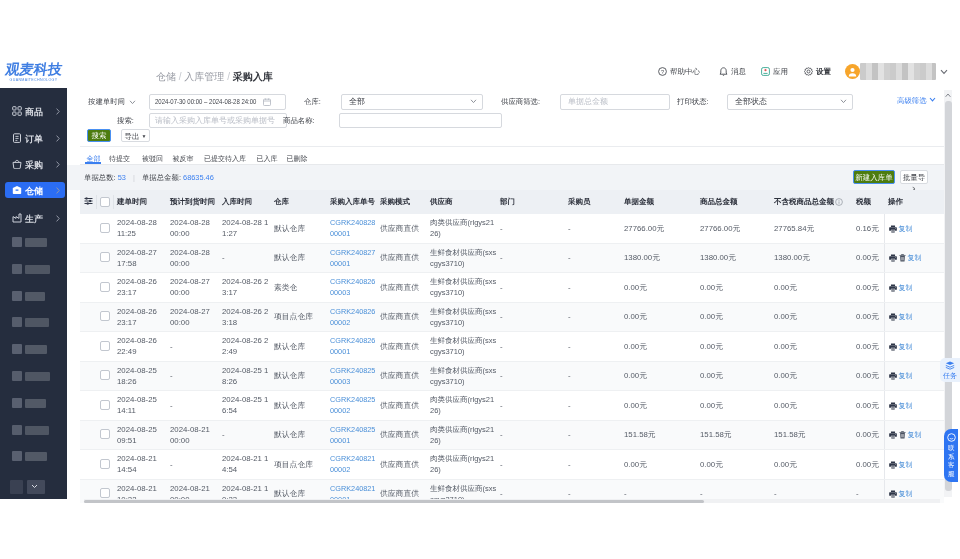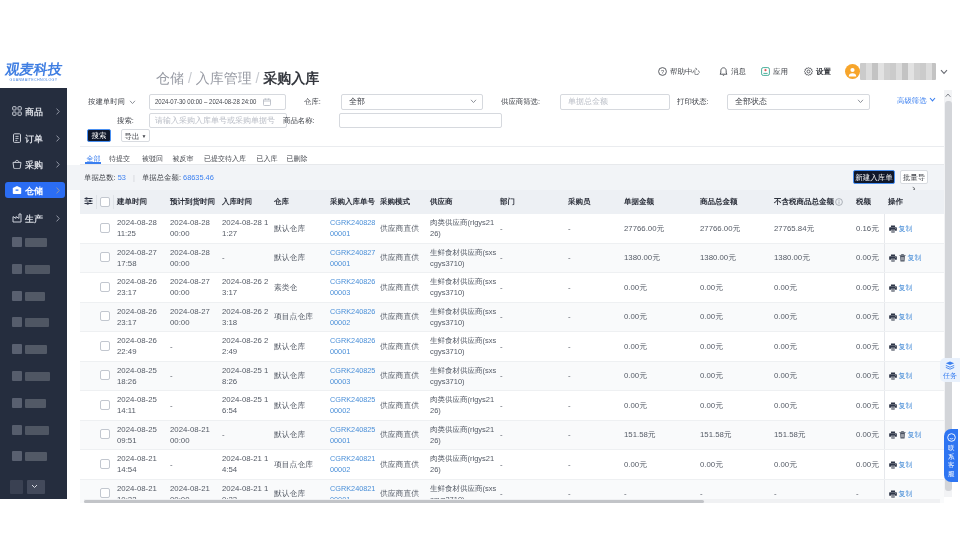--- a/index.html
+++ b/index.html
@@ -4,41 +4,41 @@
 <style>
 html,body{margin:0;padding:0;}
 body{width:960px;height:559px;overflow:hidden;position:relative;background:#fff;
  font-family:"Liberation Sans",sans-serif;-webkit-font-smoothing:antialiased;}
 .abs{position:absolute;}
 
 #hdr{position:absolute;left:0;top:55px;width:960px;height:35px;background:#fff;}
 #logo{position:absolute;left:0;top:0;width:67px;height:35px;background:#fff;text-align:center;}
 #logo .t{position:absolute;left:3px;top:7px;width:62px;font-size:14px;font-weight:bold;color:#3f7ee2;letter-spacing:0.2px;line-height:14px;transform:skewX(-8deg);}
 #logo .s{position:absolute;left:0;top:22.5px;width:67px;font-size:3.6px;color:#4a86e0;letter-spacing:.35px;line-height:5px;}
-.crumb{position:absolute;left:156px;top:15px;font-size:14px;color:#979aa3;}
+.crumb{position:absolute;left:156px;top:15px;font-size:10px;color:#979aa3;}
 .crumb b{color:#33363d;font-weight:bold;}
 .hico{position:absolute;top:12px;font-size:7.5px;color:#3c3f45;}
 .hico svg{vertical-align:-2px;margin-right:3px;}
 
 #side{position:absolute;left:0;top:88px;width:67px;height:411px;background:#252d3e;}
 .mi{position:absolute;left:0;width:67px;height:20px;color:#d7dae1;font-size:9px;font-weight:bold;}
 .mi .ic{position:absolute;left:12px;top:1px;width:10px;height:10px;}
 .mi .tx{position:absolute;left:25px;top:1px;}
 .mi .ch{position:absolute;left:56px;top:3px;width:4px;height:7px;}
 .mi.act{left:5px;width:60px;height:16px;background:#2b6df3;border-radius:3px;color:#fff;}
 .mi.act .ic{left:7px;top:3px}.mi.act .tx{left:20px;top:3px}.mi.act .ch{left:51px;top:5px;}
 .blob{position:absolute;border-radius:1px;}
 
 .lab{position:absolute;font-size:7.4px;color:#41444b;}
 .inp{position:absolute;border:1px solid #d6d9de;border-radius:2px;background:#fff;font-size:8px;color:#41444b;box-sizing:border-box;margin-left:12px;}
 .ph{color:#b9bdc6;}
 .blue{color:#3a7ff0;}
 
 .btn{position:absolute;box-sizing:border-box;border-radius:2px;font-size:7.5px;text-align:center;}
-.btn.prim{background:#0f172a;color:#fff;border:1px solid #4a90f2;}
+.btn.prim{background:#4d7c0f;color:#fff;border:1px solid #4a90f2;}
 .btn.ghost{background:#fff;color:#3c3f45;border:1px solid #d8dbe0;}
 
 .tab{position:absolute;top:154px;font-size:7px;color:#42454c;}
 .tab.on{color:#3a7ff0;}
 
 #tbl{width:864px;border-collapse:collapse;table-layout:fixed;font-size:7.8px;color:#555b66;}
 #tbl th{background:#edf0f4;color:#2c303b;font-weight:bold;height:24px;padding:0 0 0 4px;text-align:left;font-size:7.5px;overflow:hidden;white-space:nowrap;}
 #tbl td{height:28.5px;padding:0 0 0 4px;vertical-align:middle;line-height:11px;overflow:hidden;white-space:nowrap;border-bottom:1px solid #eef0f2;}
 #tbl tr.alt td{background:#f9fafb;}
 .lnk{color:#4a8fd8;}
@@ -175,21 +175,21 @@
       <path d="M0.5 3 h7 M2.4 0.4 v1.6 M5.6 0.4 v1.6" stroke="#b9bdc6" stroke-width="0.9"></path>
     </svg>
  <div class="lab" style="left:304px;top:97px;">仓库:</div>
  <div class="inp sel" style="left:329px;top:94px;width:142px;height:16px;line-height:14px;padding-left:7px;">全部
   <svg style="position:absolute;right:5px;top:4px;" width="7" height="5" viewBox="0 0 7 5">
         <path d="M1 0.8 L3.5 3.6 L6 0.8" fill="none" stroke="#8f939b" stroke-width="1"></path>
       </svg></div>
  <div class="lab" style="left:501px;top:97px;">供应商筛选:</div>
  <div class="inp" style="left:548px;top:94px;width:110px;height:16px;line-height:14px;padding-left:7px;"><span class="ph">单据总金额</span></div>
  <div class="lab" style="left:677px;top:97px;">打印状态:</div>
- <div class="inp sel" style="left:715px;top:94px;width:143px;height:16px;line-height:14px;padding-left:7px;">全部状态
+ <div class="inp sel" style="left:715px;top:94px;width:126px;height:16px;line-height:14px;padding-left:7px;">全部状态
   <svg style="position:absolute;right:5px;top:4px;" width="7" height="5" viewBox="0 0 7 5">
         <path d="M1 0.8 L3.5 3.6 L6 0.8" fill="none" stroke="#8f939b" stroke-width="1"></path>
       </svg></div>
  <div class="lab blue" style="left:897px;top:96px;">高级筛选 <svg width="7" height="5" viewBox="0 0 7 5" style="vertical-align:1px;">
         <path d="M1 1 L3.5 3.8 L6 1" fill="none" stroke="#3a7ff0" stroke-width="1.1"></path>
       </svg></div>
  <div class="lab" style="left:117px;top:116px;">搜索:</div>
  <div class="inp" style="left:137px;top:113px;width:138px;height:15px;line-height:13px;padding-left:5px;"><span class="ph">请输入采购入库单号或采购单据号</span></div>
  <div class="lab" style="left:283px;top:116px;">商品名称:</div>
  <div class="inp" style="left:327px;top:113px;width:163px;height:15px;"></div>

